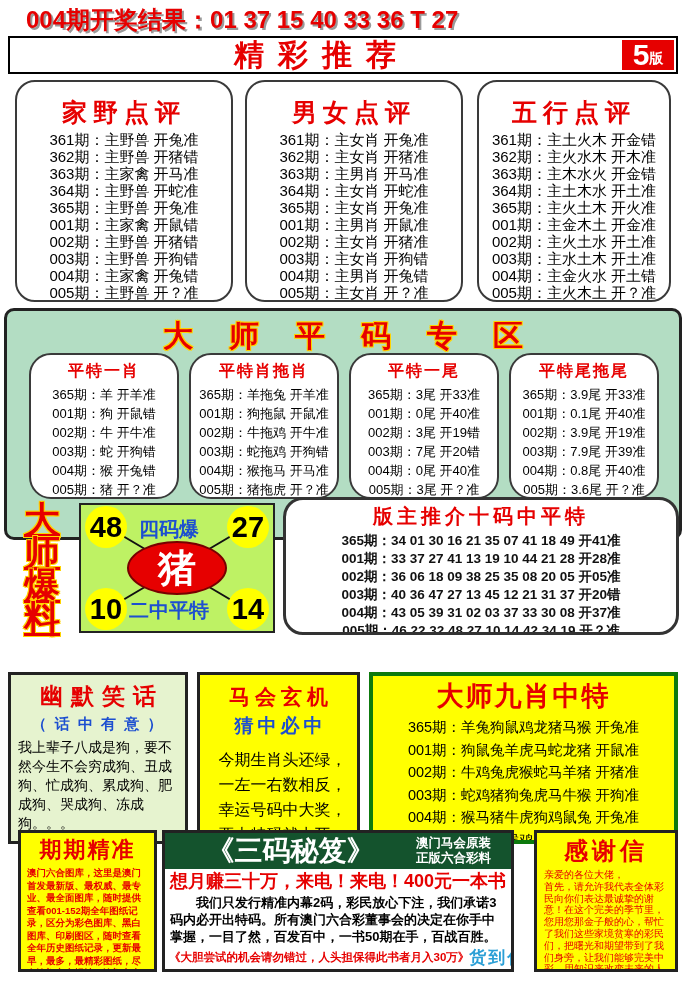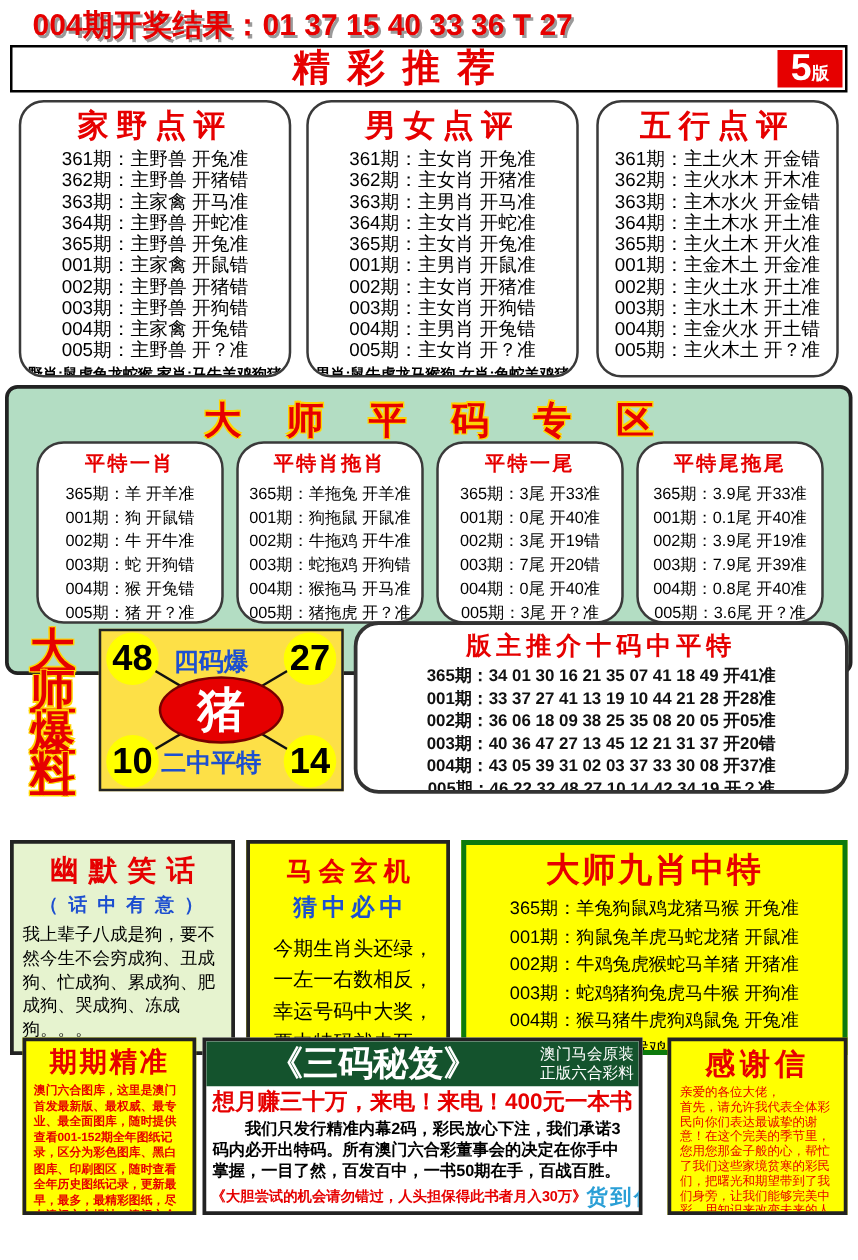--- a/index.html
+++ b/index.html
@@ -25,21 +25,21 @@
     position:absolute; top:2px; right:2px; bottom:2px; width:52px; background:#e60000;
     color:#fff; display:flex; align-items:center; justify-content:center; font-weight:bold;
   }
   .edition .big { font-size:30px; } .edition .small { font-size:14px; margin-top:8px; }
   
   .col-box {
     position:absolute; top:80px; height:222px; background:#fff;
     border:2px solid #3a3a3a; border-radius:20px; overflow:hidden;
   }
   .col-1 { left:15px; width:218px; } .col-2 { left:245px; width:218px; } .col-3 { left:477px; width:194px; }
-  .col-title { text-align:center; color:#e60000; font-size:25px; font-weight:bold; letter-spacing:6px; margin-top:2px; }
+  .col-title { text-align:center; color:#e60000; font-size:25px; font-weight:bold; letter-spacing:6px; margin-top:14px; }
   .col-rows { text-align:center; font-size:15px; line-height:17px; color:#000; margin-top:2px; white-space:nowrap; }
   .col-footer { text-align:center; font-size:12px; font-weight:bold; color:#000; margin-top:2px; white-space:nowrap; }
   
   .master {
     position:absolute; top:308px; left:4px; width:678px; height:232px;
     background:#b3ddc3; border:3px solid #222; border-radius:10px;
   }
   .master-title {
     text-align:center; color:#e60000; font-size:30px; font-weight:bold; letter-spacing:36px; padding-left:36px; margin-top:5px;
     text-shadow:-1px -1px 0 #ffd400, 1px -1px 0 #ffd400, -1px 1px 0 #ffd400, 1px 1px 0 #ffd400;
@@ -52,21 +52,21 @@
   .ping-title { text-align:center; color:#e60000; font-size:16px; font-weight:bold; letter-spacing:2px; margin-top:6px; }
   .ping-rows { text-align:center; font-size:13px; line-height:19px; color:#000; margin-top:3px; white-space:nowrap; }
   .baoliao-title {
     position:absolute; left:12px; top:192px; width:46px; font-size:36px; font-weight:bold; color:#e60000;
     line-height:33px; text-align:center; word-break:break-all;
     text-shadow:-1px -1px 0 #ffd400, 1px -1px 0 #ffd400, -1px 1px 0 #ffd400, 1px 1px 0 #ffd400;
     text-decoration:underline;
   }
   .baoliao-panel {
     position:absolute; left:72px; top:192px; width:196px; height:130px;
-    background:#fde047; border:2px solid #222;
+    background:#bef264; border:2px solid #222;
   }
   .panel-lines { position:absolute; left:0; top:0; }
   .ball {
     position:absolute; width:42px; height:42px; border-radius:50%; background:#ffff00;
     color:#000; font-size:29px; font-weight:bold; display:flex; align-items:center; justify-content:center;
   }
   .ball-tl { left:4px; top:1px; } .ball-tr { right:4px; top:1px; }
   .ball-bl { left:4px; bottom:1px; } .ball-br { right:4px; bottom:1px; }
   .oval {
     position:absolute; left:50%; top:50%; transform:translate(-50%,-50%); width:100px; height:54px;
@@ -95,21 +95,21 @@
   .nine-title { text-align:center; color:#e60000; font-size:27px; font-weight:bold; letter-spacing:2px; margin-top:2px; }
   .nine-rows { text-align:center; font-size:14.5px; line-height:22.5px; color:#000; margin-top:2px; white-space:nowrap; }
   
   .bot-box { position:absolute; top:830px; height:142px; overflow:hidden; }
   .accurate { left:18px; width:139px; background:#ffff00; border:3px solid #222; }
   .acc-title { text-align:center; color:#e60000; font-size:22px; font-weight:bold; letter-spacing:2px; margin-top:2px; }
   .acc-body { padding:2px 6px 0; font-size:9.5px; line-height:12.5px; color:#e60000; font-weight:bold; }
   .sanma { left:162px; width:352px; background:#fff; border:3px solid #222; }
   .sanma-banner { height:36px; background:#14532d; display:flex; align-items:center;justify-content:flex-end; }
   .sanma-title { flex:1; text-align:center; color:#fff; font-size:28px; font-weight:bold; white-space:nowrap; }
-  .sanma-right { color:#fff; font-size:12.5px; font-weight:normal; line-height:15px; padding-right:4px; white-space:nowrap; }
+  .sanma-right { color:#fff; font-size:12.5px; font-weight:bold; line-height:15px; padding-right:20px; white-space:nowrap; }
   .sanma-hot { text-align:center; color:#e60000; font-size:18px; font-weight:bold; line-height:23px; margin-top:1px; white-space:nowrap; }
   .sanma-body { padding:1px 5px 0; font-size:13px; font-weight:bold; line-height:17px; color:#000; text-indent:2em; }
   .sanma-foot { display:flex; align-items:center; justify-content:space-between; padding:0 4px; margin-top:1px; }
   .sanma-note { color:#e60000; font-size:11.5px; font-weight:bold; white-space:nowrap; }
   .sanma-pay { color:#2a9fd6; font-size:17px; font-weight:bold; letter-spacing:2px; white-space:nowrap; }
   .thanks { left:534px; width:144px; background:#ffff00; border:3px solid #222; }
   .thx-title { text-align:center; color:#e60000; font-size:24px; font-weight:bold; letter-spacing:4px; margin-top:2px; }
   .thx-body { padding:2px 7px 0; font-size:10px; line-height:11.8px; color:#e60000; white-space:pre-line; }
 </style>
 </head>

